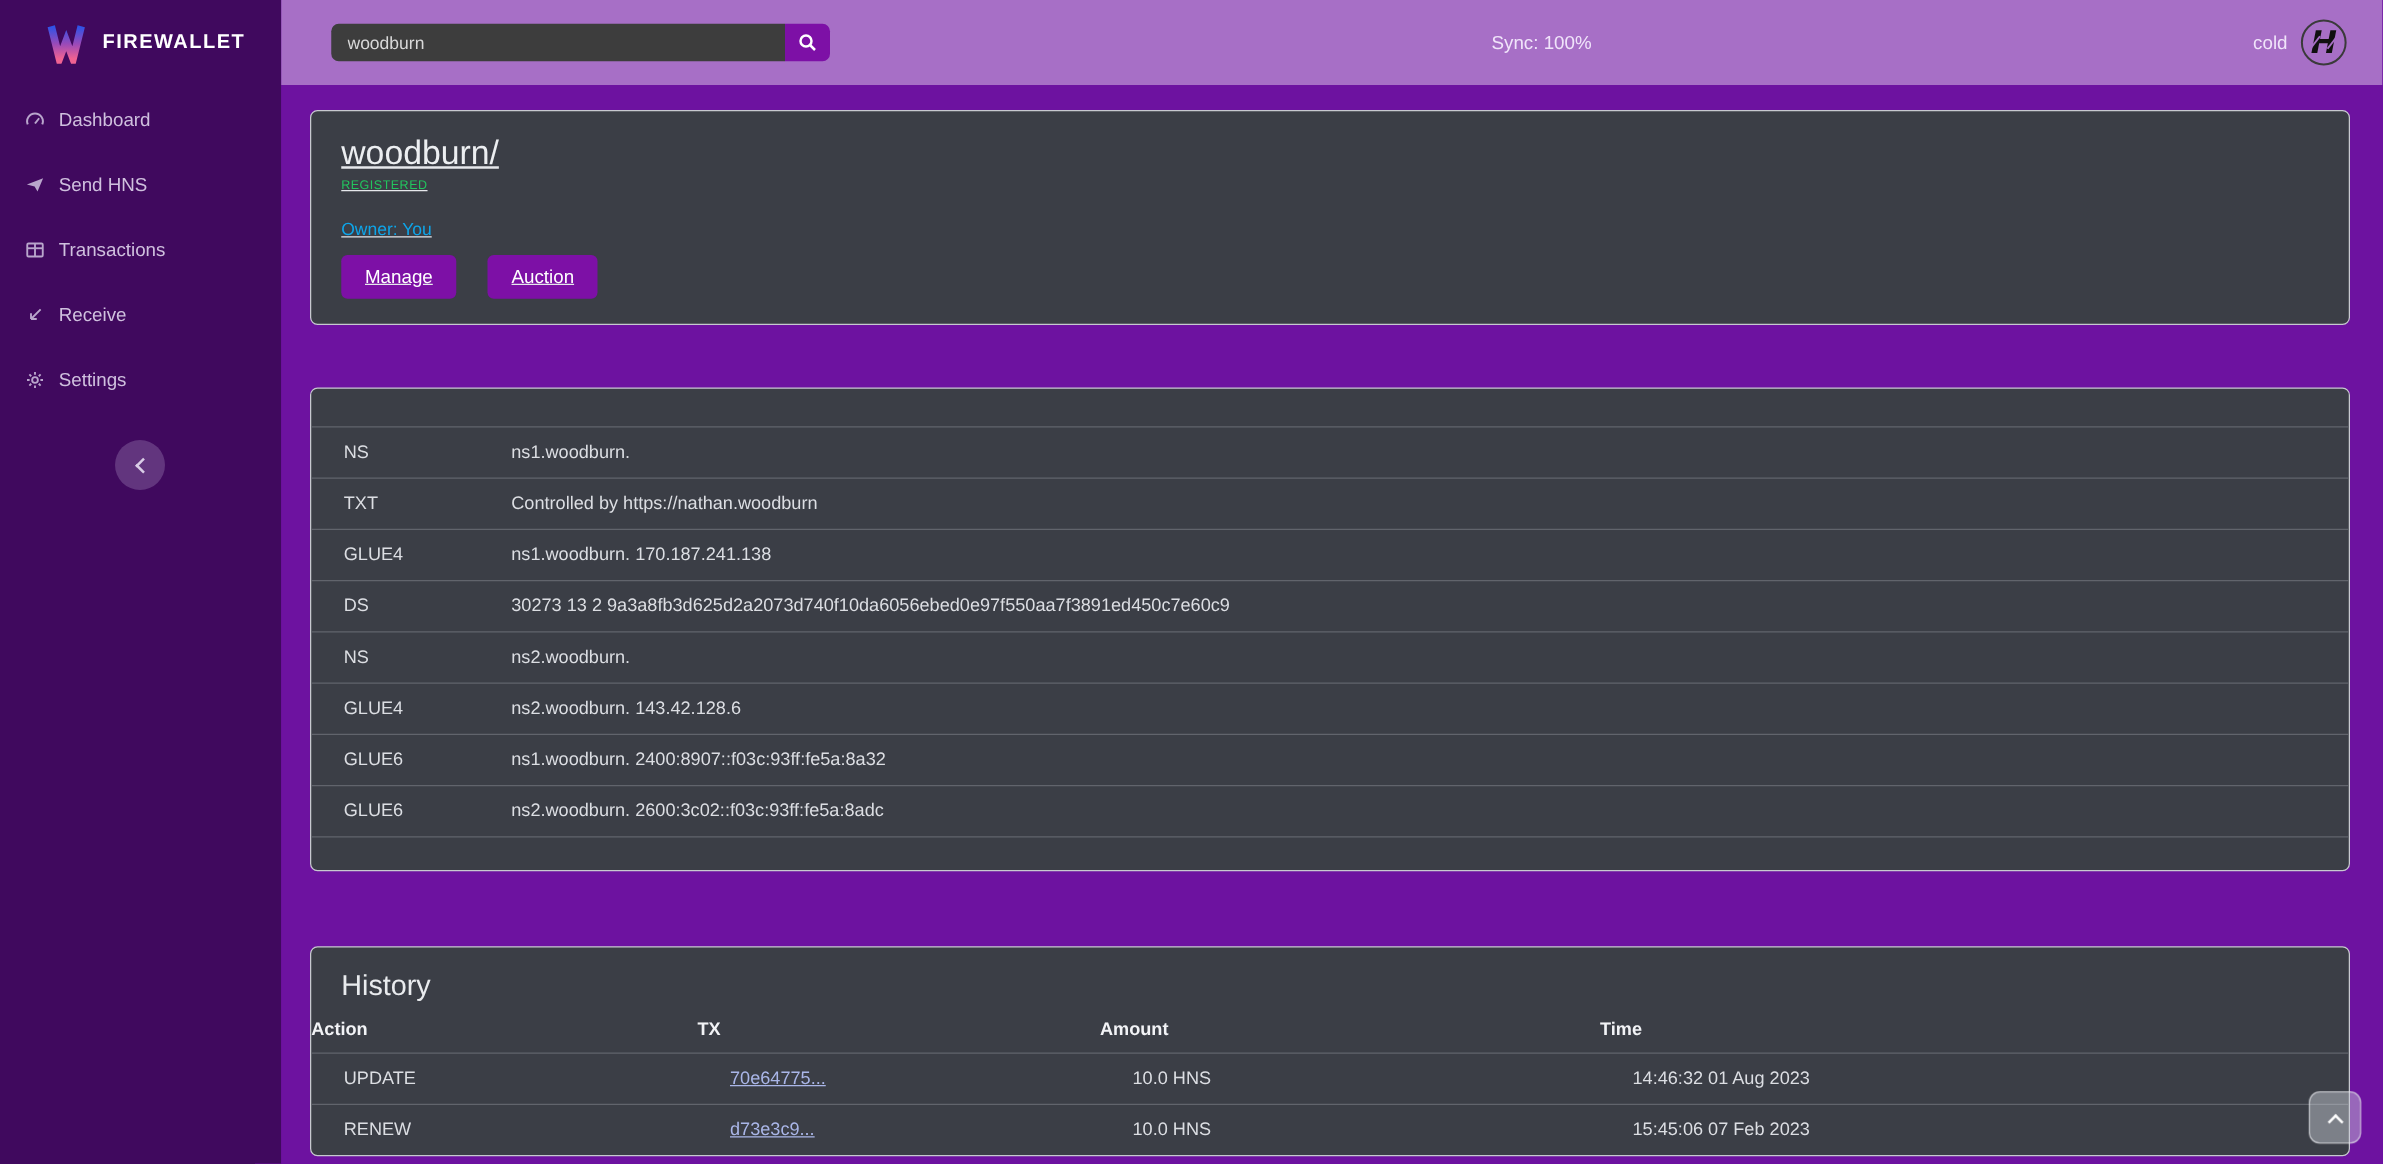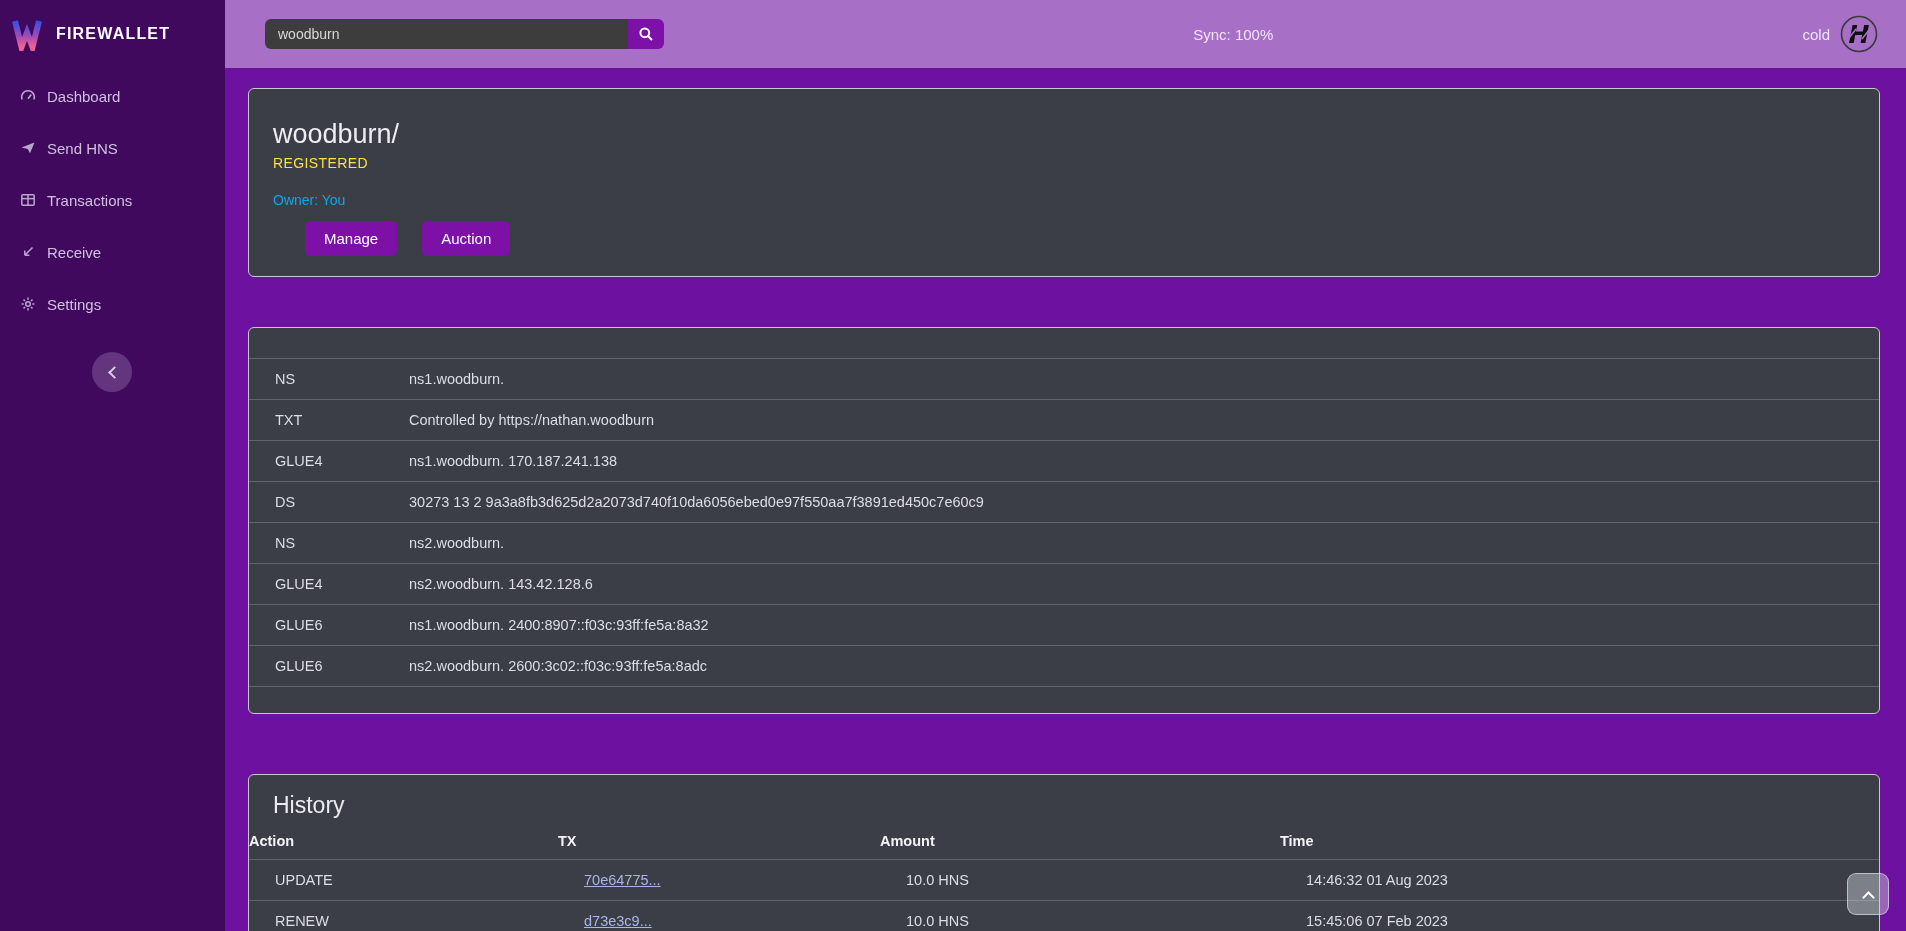--- a/index.html
+++ b/index.html
@@ -8,21 +8,21 @@
     font-family: "Liberation Sans", sans-serif;
     display: flex;
     background: #6d12a0;
   }
   
   .sidebar {
     width: 225px; flex: 0 0 225px; height: 931px;
     background: #40095e; color: #cfc0de;
     display: flex; flex-direction: column;
   }
-  .logo-row { height: 68px; display: flex; align-items: center; gap: 12px; padding-left: 10px; }
+  .logo-row { height: 68px; display: flex; align-items: center; gap: 12px; padding-left: 36px; }
   .brand-name { color: #ffffff; font-weight: bold; font-size: 16px; letter-spacing: 1.2px; }
   .nav { padding-top: 2px; }
   .nav-item {
     height: 52px; display: flex; align-items: center; gap: 11px;
     padding-left: 20px; font-size: 15px; color: #cfc0de; cursor: pointer;
   }
   .nav-item .ni { width: 16px; height: 16px; display: inline-flex; color: #b9a6cc; }
   .collapse-btn {
     width: 40px; height: 40px; border-radius: 50%;
     background: #62357e; border: none; cursor: pointer;
@@ -53,27 +53,27 @@
   .sync-status { color: #f0e4fa; font-size: 15px; }
   .wallet-group { display: flex; align-items: center; gap: 10px; cursor: pointer; }
   .wallet-name { color: #f0e4fa; font-size: 15px; }
   
   .content { flex: 1; background: #6d12a0; padding: 20px 26px 0 23px; overflow: hidden; }
   .card {
     background: #3b3e46; border: 1px solid #c7c9cf; border-radius: 6px;
     color: #e6e8ec; width: 1632px;
   }
   
-  .domain-card { padding: 28px 24px 20px 24px; margin-bottom: 50px; }
+  .domain-card { padding: 16px 24px 20px 24px; margin-bottom: 50px; text-decoration: underline; }
   .domain-head { display: flex; justify-content: space-between; align-items: flex-start; }
   .domain-title { font-size: 27px; font-weight: normal; color: #eceef1; line-height: 34px; }
   .domain-expires { font-size: 26px; color: #dfe1e6; line-height: 34px; }
-  .domain-status { margin-top: 4px; font-size: 14px; color: #fde047; letter-spacing: 0.4px; }
+  .domain-status { margin-top: 4px; font-size: 10px; color: #22c55e; letter-spacing: 0.4px; }
   .domain-owner { margin-top: 21px; font-size: 14px; color: #0ea5e9; }
-  .btn-row { margin-top: 13px; display: flex; gap: 25px; margin-left: 32px; }
+  .btn-row { margin-top: 13px; display: flex; gap: 25px; }
   .btn {
     background: #7d10a6; color: #ffffff; border: none; border-radius: 5px;
     font-size: 15px; padding: 9px 19px; cursor: pointer;
     font-family: "Liberation Sans", sans-serif;
   }
   
   .dns-card { padding: 16px 0 26px 0; margin-bottom: 60px; }
   .card-title { font-size: 23px; font-weight: normal; color: #e9ebee; padding: 0 24px; line-height: 28px; }
   .dns-table { margin-top: 14px; }
   .dns-row {

